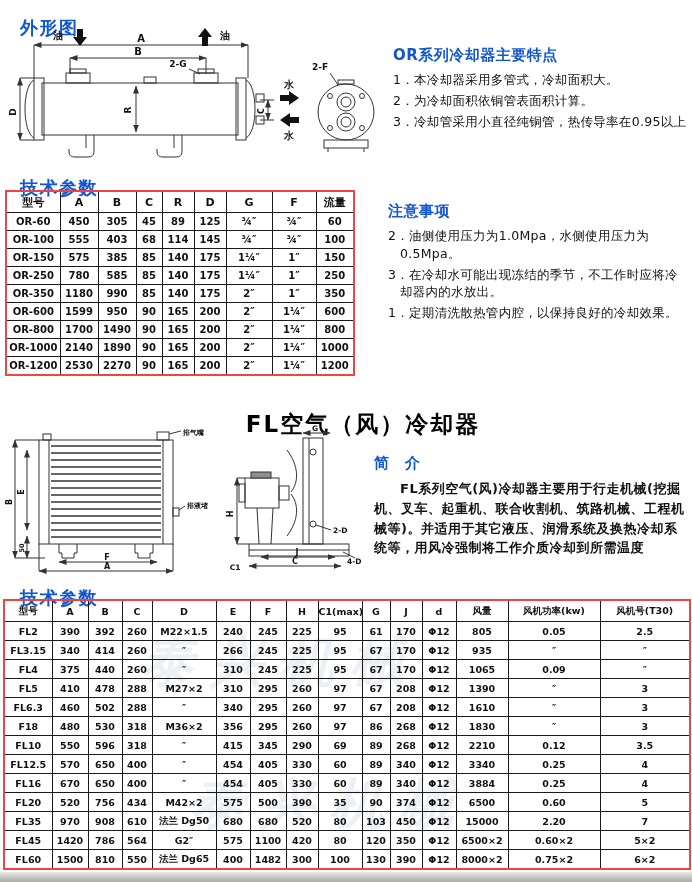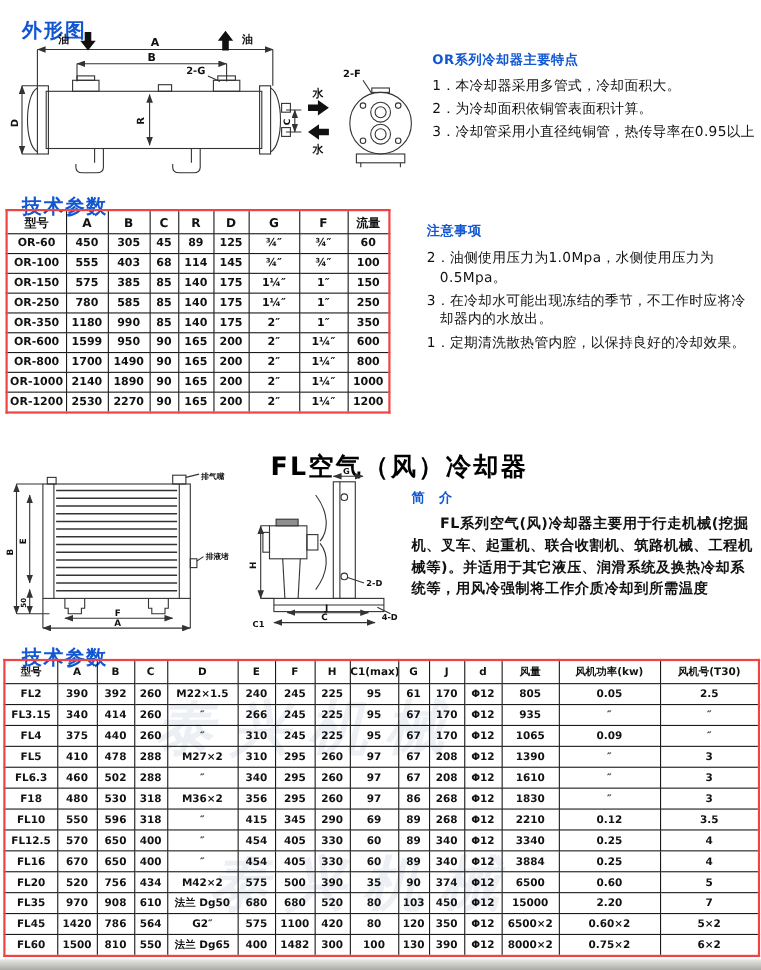--- a/index.html
+++ b/index.html
@@ -6,21 +6,21 @@
   .page {
     position:relative; width:692px; height:882px; background:#ffffff;
     font-family:"DejaVu Sans","Liberation Sans",sans-serif; color:#111;
     overflow:hidden;
   }
   .sec-title {
     position:absolute; margin:12px; font-size:18px; font-weight:900;
     color:#1257d2; letter-spacing:1.5px;
   }
   .blue-sub {
-    margin:0 0 6px 0; font-size:12px; font-weight:900; color:#1257d2;
+    margin:0 0 6px 0; font-size:15px; font-weight:900; color:#1257d2;
     letter-spacing:0.5px;
   }
   .block { position:absolute; }
   .li {
     margin:0 0 3px 0; font-size:12.5px; font-weight:400; line-height:1.42;
     padding-left:0.95em; text-indent:-0.95em; letter-spacing:0.3px;
   }
   .fl-title {
     position:absolute; left:0; top:392px; width:100%; text-align:center;
     margin:17px; font-size:23px; font-weight:900; letter-spacing:2px; color:#000;
@@ -364,21 +364,21 @@
     <text x="102" y="145" font-size="8" font-weight="bold" text-anchor="middle">A</text>
     <text x="310" y="7" font-size="7.5" font-weight="bold" text-anchor="middle">G</text>
     <text x="228" y="90" font-size="8" font-weight="bold" text-anchor="middle" transform="rotate(-90 228 90)">H</text>
     <text x="292" y="131" font-size="8" font-weight="bold" text-anchor="middle">J</text>
     <text x="290" y="140" font-size="8" font-weight="bold" text-anchor="middle">C</text>
     <text x="230" y="146" font-size="7.5" font-weight="bold" text-anchor="middle">C1</text>
     <text x="328" y="109" font-size="7.5" font-weight="bold">2-D</text>
     <text x="342" y="140" font-size="7.5" font-weight="bold">4-D</text>
   </svg>
 
-  <div class="block" style="left:374px; top:444px; width:314px;">
+  <div class="block" style="left:374px; top:454px; width:314px;">
     <h3 class="blue-sub">简　介</h3>
     <p class="intro-text">FL系列空气(风)冷却器主要用于行走机械(挖掘机、叉车、起重机、联合收割机、筑路机械、工程机械等)。并适用于其它液压、润滑系统及换热冷却系统等，用风冷强制将工作介质冷却到所需温度</p>
   </div>
 
   <h2 class="sec-title" style="left:8px; top:574px;">技术参数</h2>
 
   <table class="t2">
     <colgroup>
       <col style="width:48px">
         <col style="width:36px">

